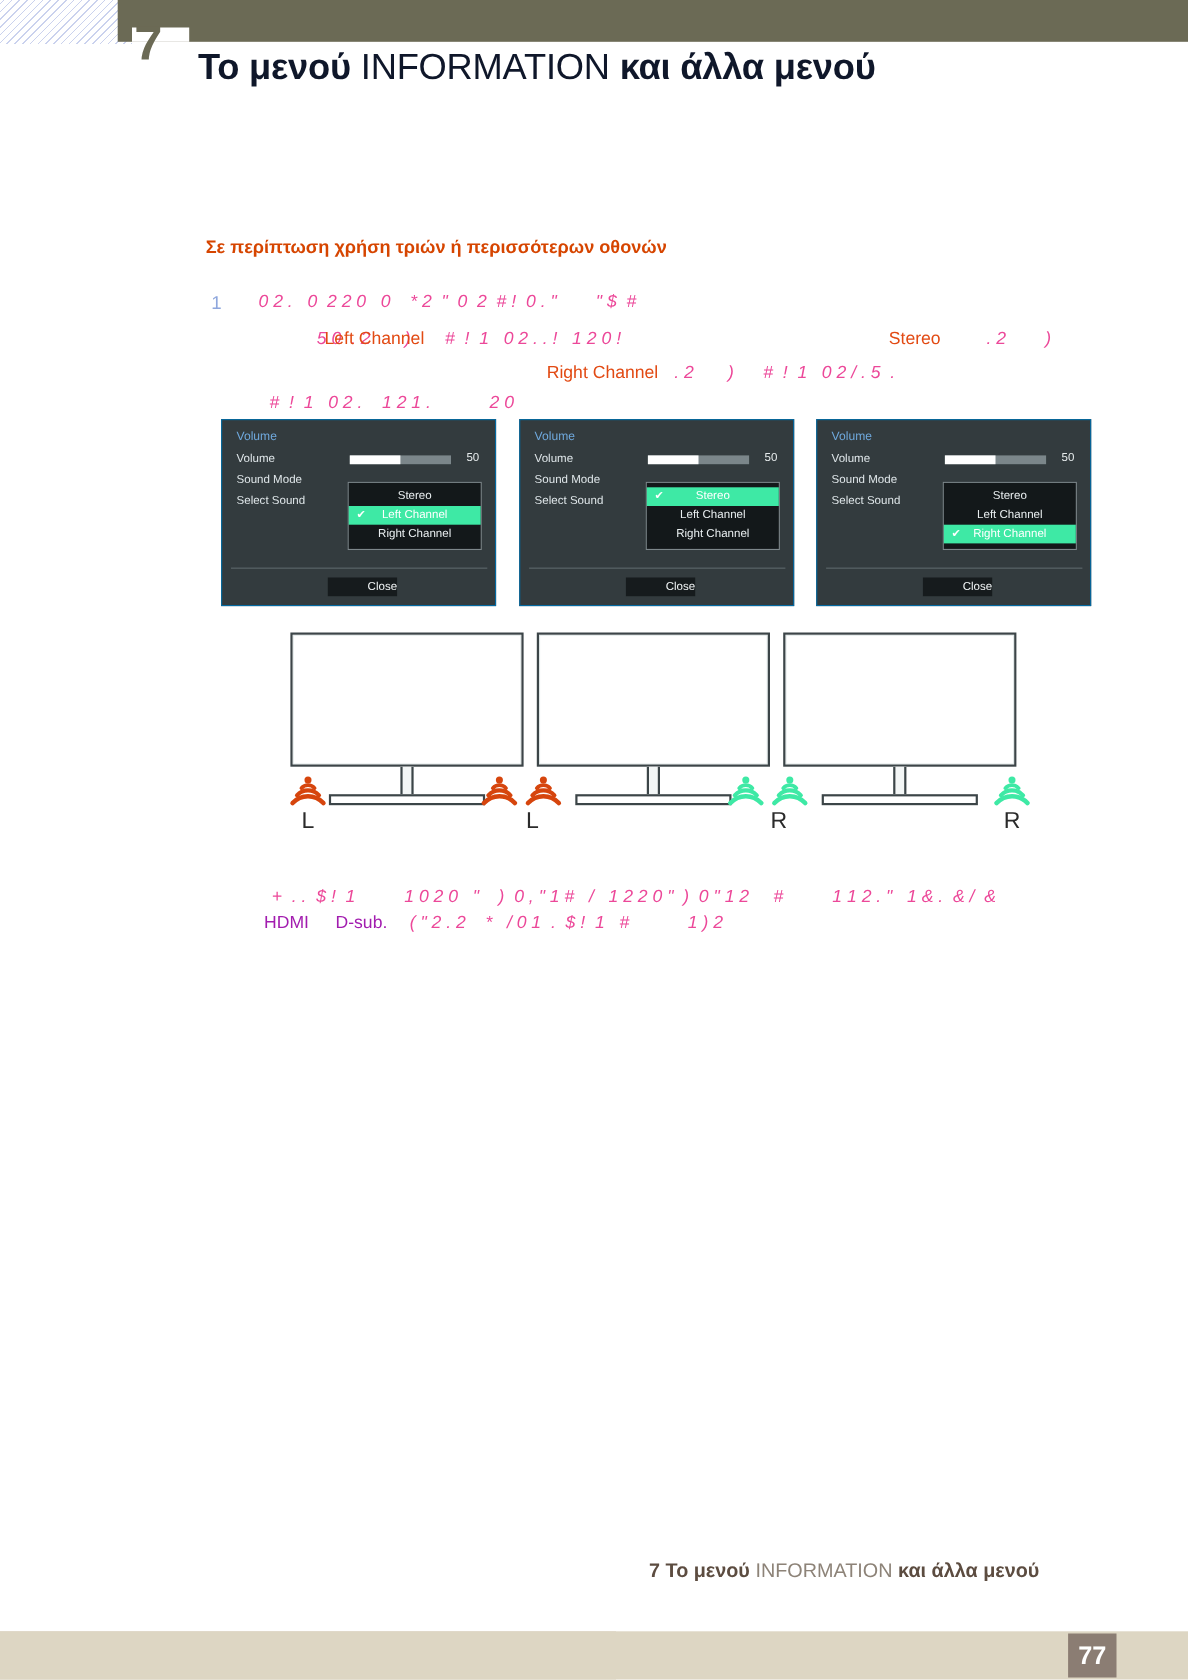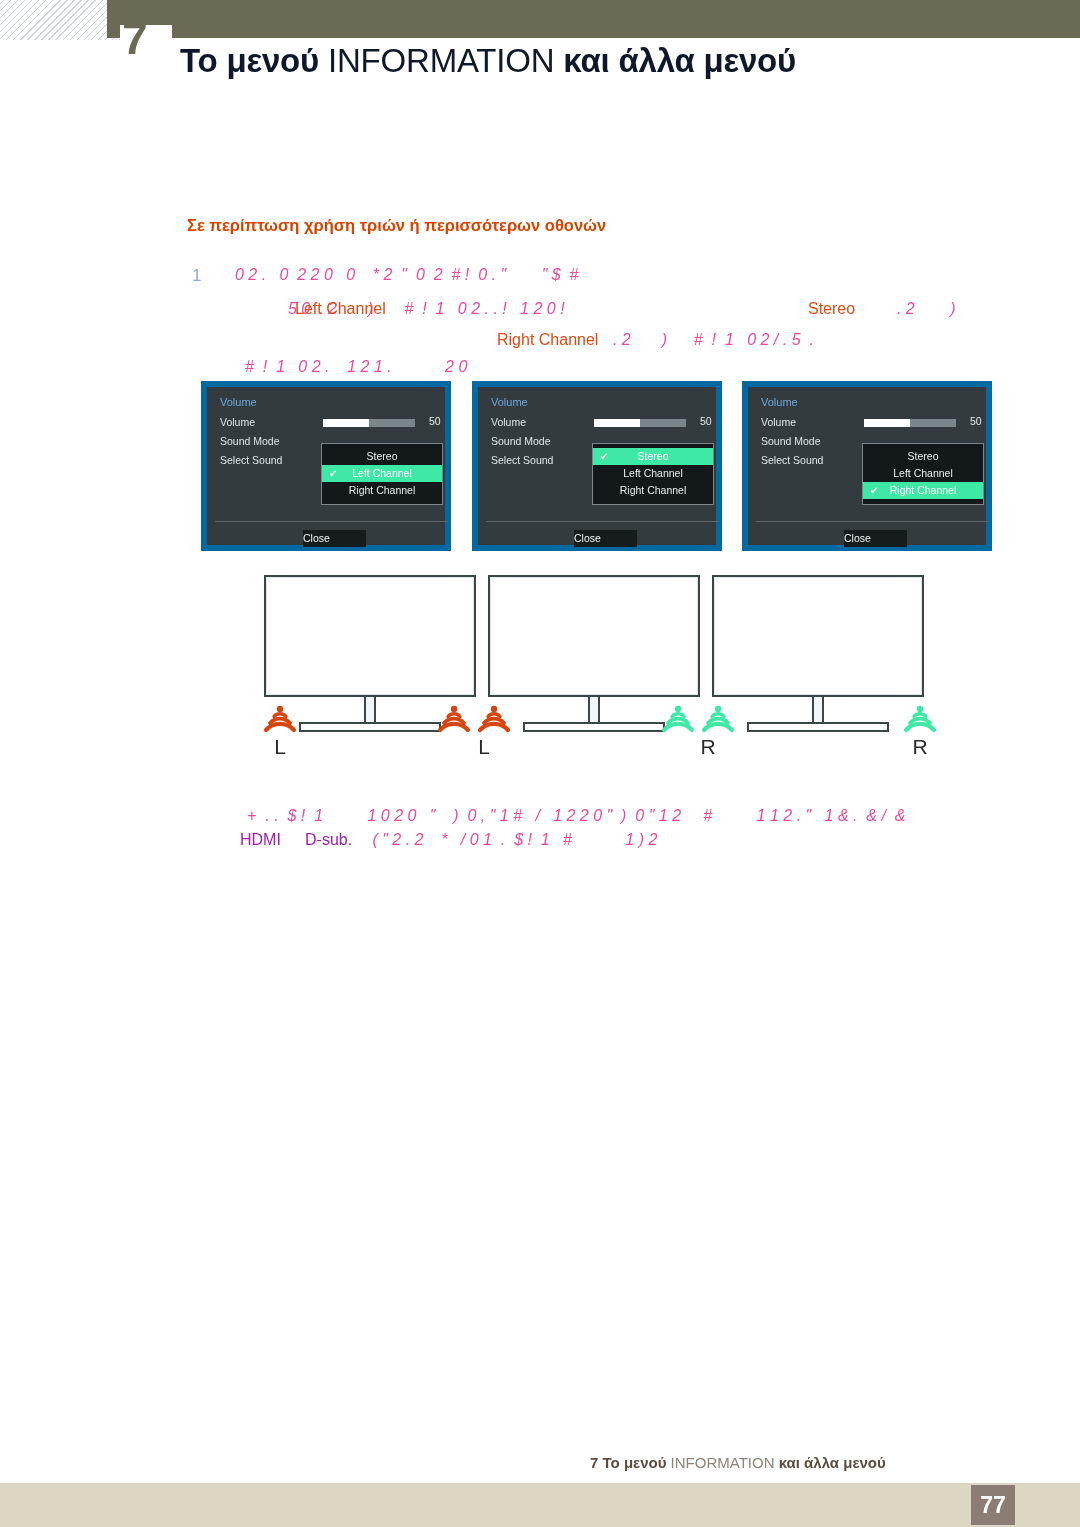--- a/index.html
+++ b/index.html
@@ -111,21 +111,21 @@
   .kw.k-hdmi  { left: 240px; top: 831px; }
   .kw.k-dsub  { left: 305px; top: 831px; text-align: right; }
 
   
   .osd {
     position: absolute;
     top: 381px;
     width: 250px;
     height: 170px;
     background: #333b3e;
-    border: 6px solid #0369a1;
+    border: 1px solid #0369a1;
     box-sizing: border-box;
     color: #e9eef0;
     font-size: 10.5px;
   }
   .osd.p1 { left: 201px; }
   .osd.p2 { left: 472px; }
   .osd.p3 { left: 742px; }
 
   .osd-title {
     position: absolute;
@@ -200,21 +200,21 @@
     background: #5d686c;
   }
   .close-btn {
     position: absolute;
     left: 96px; top: 143px;
     width: 63px; height: 17px;
     background: #161b1d;
     color: #f0f4f5;
     font-size: 10.5px;
     line-height: 17px;
-    text-align: left;
+    text-align: right;
   }
 
   
   .monitors {
     position: absolute;
     left: 255px; top: 575px;
     width: 700px; height: 200px;
   }
   .mon {
     position: absolute;
@@ -272,22 +272,22 @@
     background: #ddd6c3;
   }
   .footer-band-left {
     position: absolute;
     left: 0; top: 1483px;
     width: 560px; height: 44px;
     background: #ddd6c3;
   }
   .footer-text {
     position: absolute;
-    left: 590px; top: 1454px;
-    font-size: 15px;
+    left: 590px; top: 1418px;
+    font-size: 18px;
     color: #6e5f52;
     white-space: nowrap;
     text-align: center;
   }
   .footer-text b { color: #5c4c40; }
   .footer-text .reg { color: #8d8378; font-weight: normal; }
   .page-box {
     position: absolute;
     left: 971px; top: 1485px;
     width: 44px; height: 40px;

